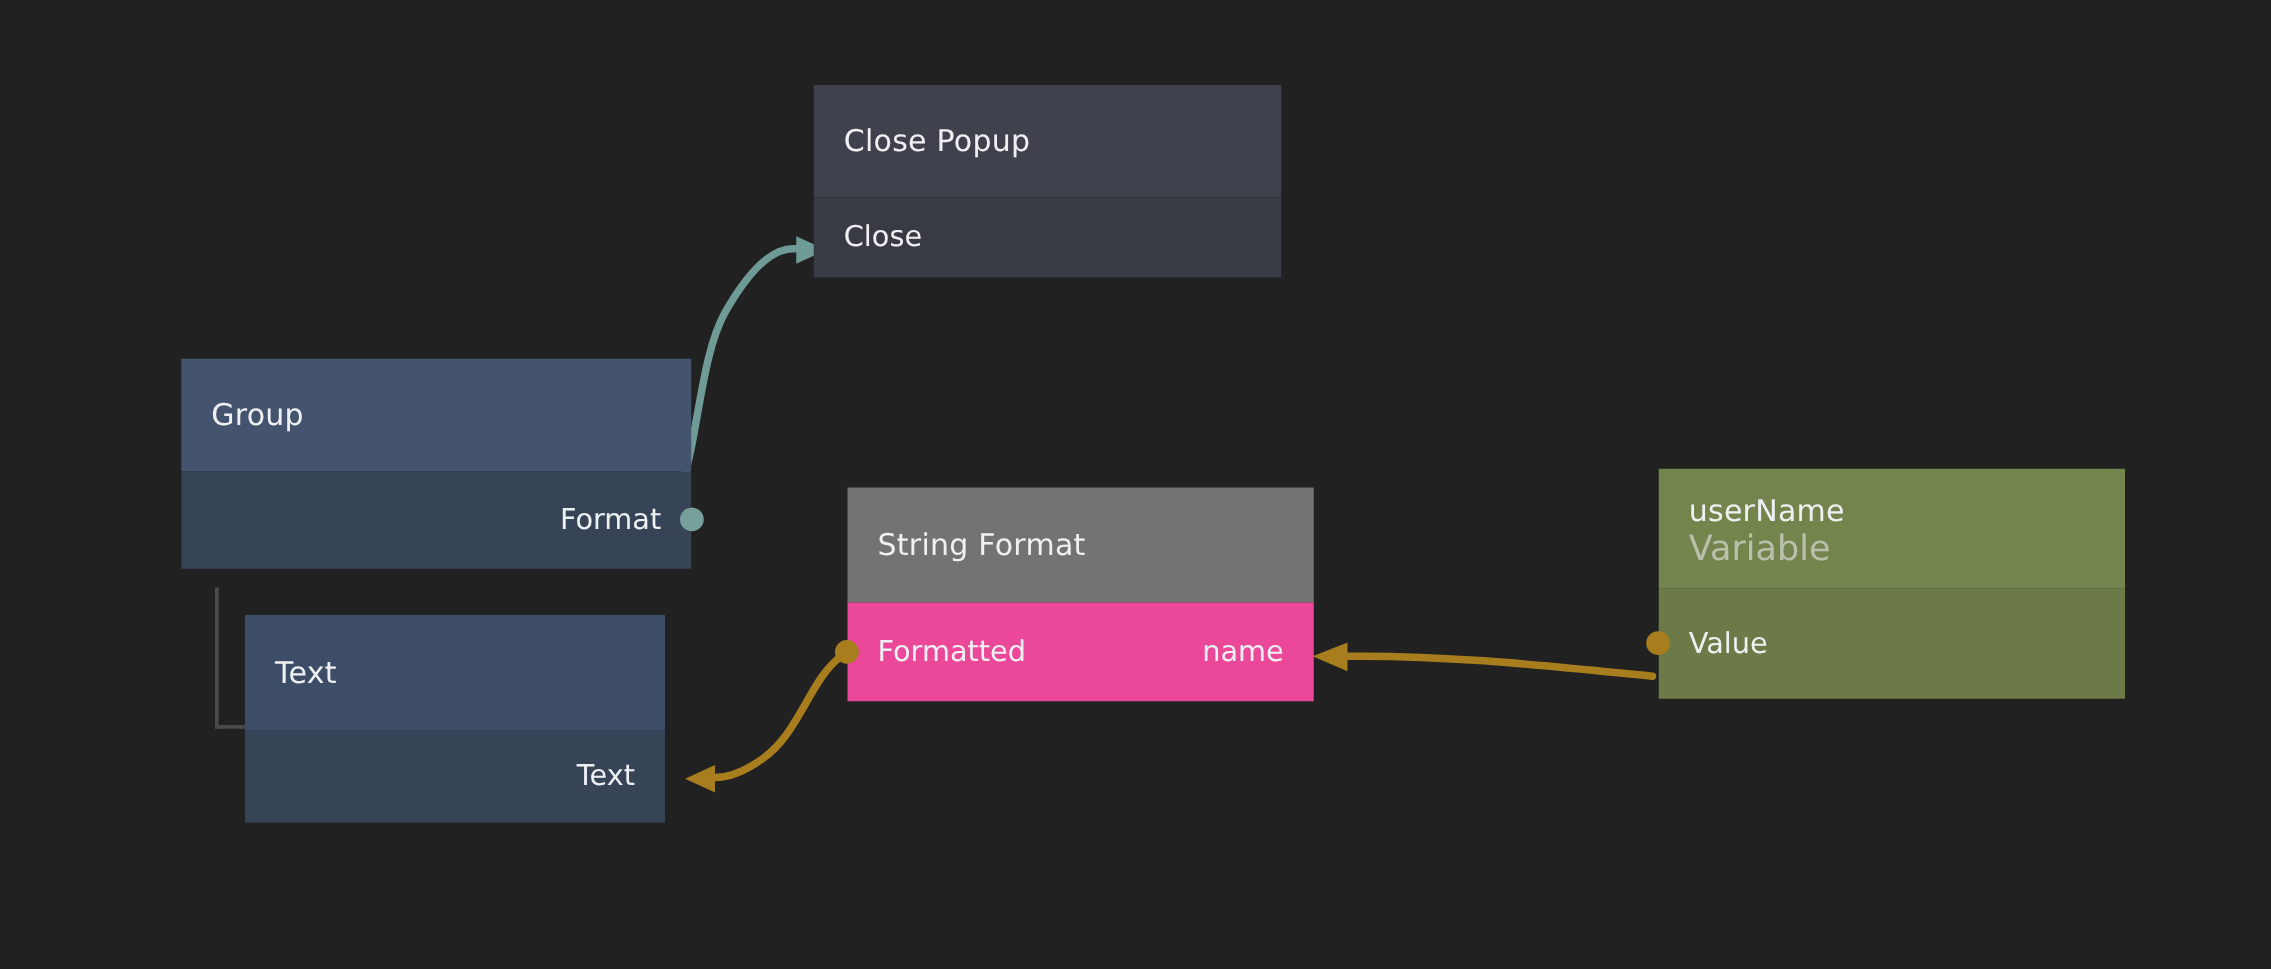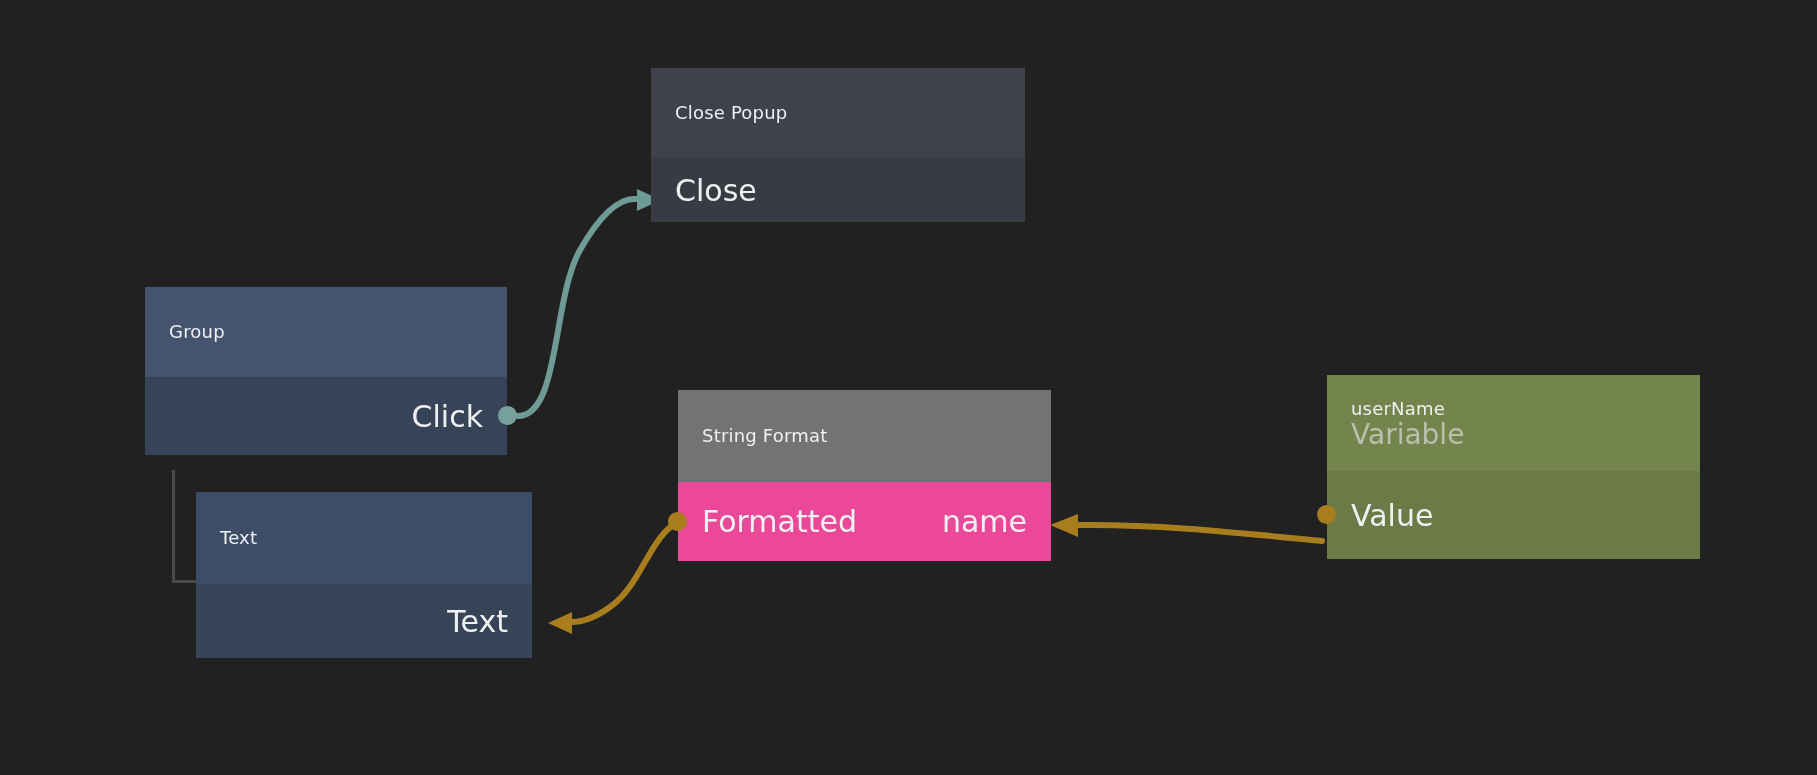--- a/index.html
+++ b/index.html
@@ -38,21 +38,21 @@
   }
   .node-header {
     box-sizing: border-box;
     display: flex;
     flex-direction: column;
     justify-content: center;
     padding: 0 24px;
   }
   .node-title {
     color: #eef0f2;
-    font-size: 18px;
+    font-size: 24px;
     line-height: 1.12;
     letter-spacing: 0.2px;
     white-space: nowrap;
   }
   .node-subtitle {
     color: #b9c0ac;
     font-size: 28px;
     line-height: 1.12;
     white-space: nowrap;
   }
@@ -63,21 +63,21 @@
   .port-row {
     position: relative;
     box-sizing: border-box;
     display: flex;
     align-items: center;
     height: 100%;
     padding: 0 24px;
   }
   .port-label {
     color: #eef0f2;
-    font-size: 30px;
+    font-size: 23px;
     white-space: nowrap;
   }
   .port-label.right {
     margin-left: auto;
   }
   .spacer { flex: 1 1 auto; }
 
   
   .port-dot {
     position: absolute;
@@ -87,21 +87,21 @@
     z-index: 5;
   }
 
   
   
   #node-close-popup { left: 651px; top: 68px; width: 374px; }
   #node-close-popup .node-header { background: #3f414d; height: 90px; }
   #node-close-popup .node-body   { background: #383b44; height: 64px; }
 
   
-  #node-group { left: 145px; top: 287px; width: 362px; }
+  #node-group { left: 145px; top: 287px; width: 408px; }
   #node-group .node-header { background: #44546e; height: 90px; }
   #node-group .node-body   { background: #374457; height: 78px; }
 
   
   #node-text { left: 196px; top: 492px; width: 336px; }
   #node-text .node-header { background: #3d4d68; height: 92px; }
   #node-text .node-body   { background: #374457; height: 74px; }
 
   
   #node-string-format { left: 678px; top: 390px; width: 373px; }
@@ -161,21 +161,21 @@
     </div>
   </div>
 
   <div class="node" id="node-group">
     <div class="node-header">
       <div class="node-title">Group</div>
     </div>
     <div class="node-body">
       <div class="port-row">
         <span class="spacer"></span>
-        <span class="port-label right">Click</span>
+        <span class="port-label right">Format</span>
       </div>
       <span class="port-dot" style="background:#77a09b; right:-10px; top:29px;"></span>
     </div>
   </div>
 
   <div class="node" id="node-text">
     <div class="node-header">
       <div class="node-title">Text</div>
     </div>
     <div class="node-body">

